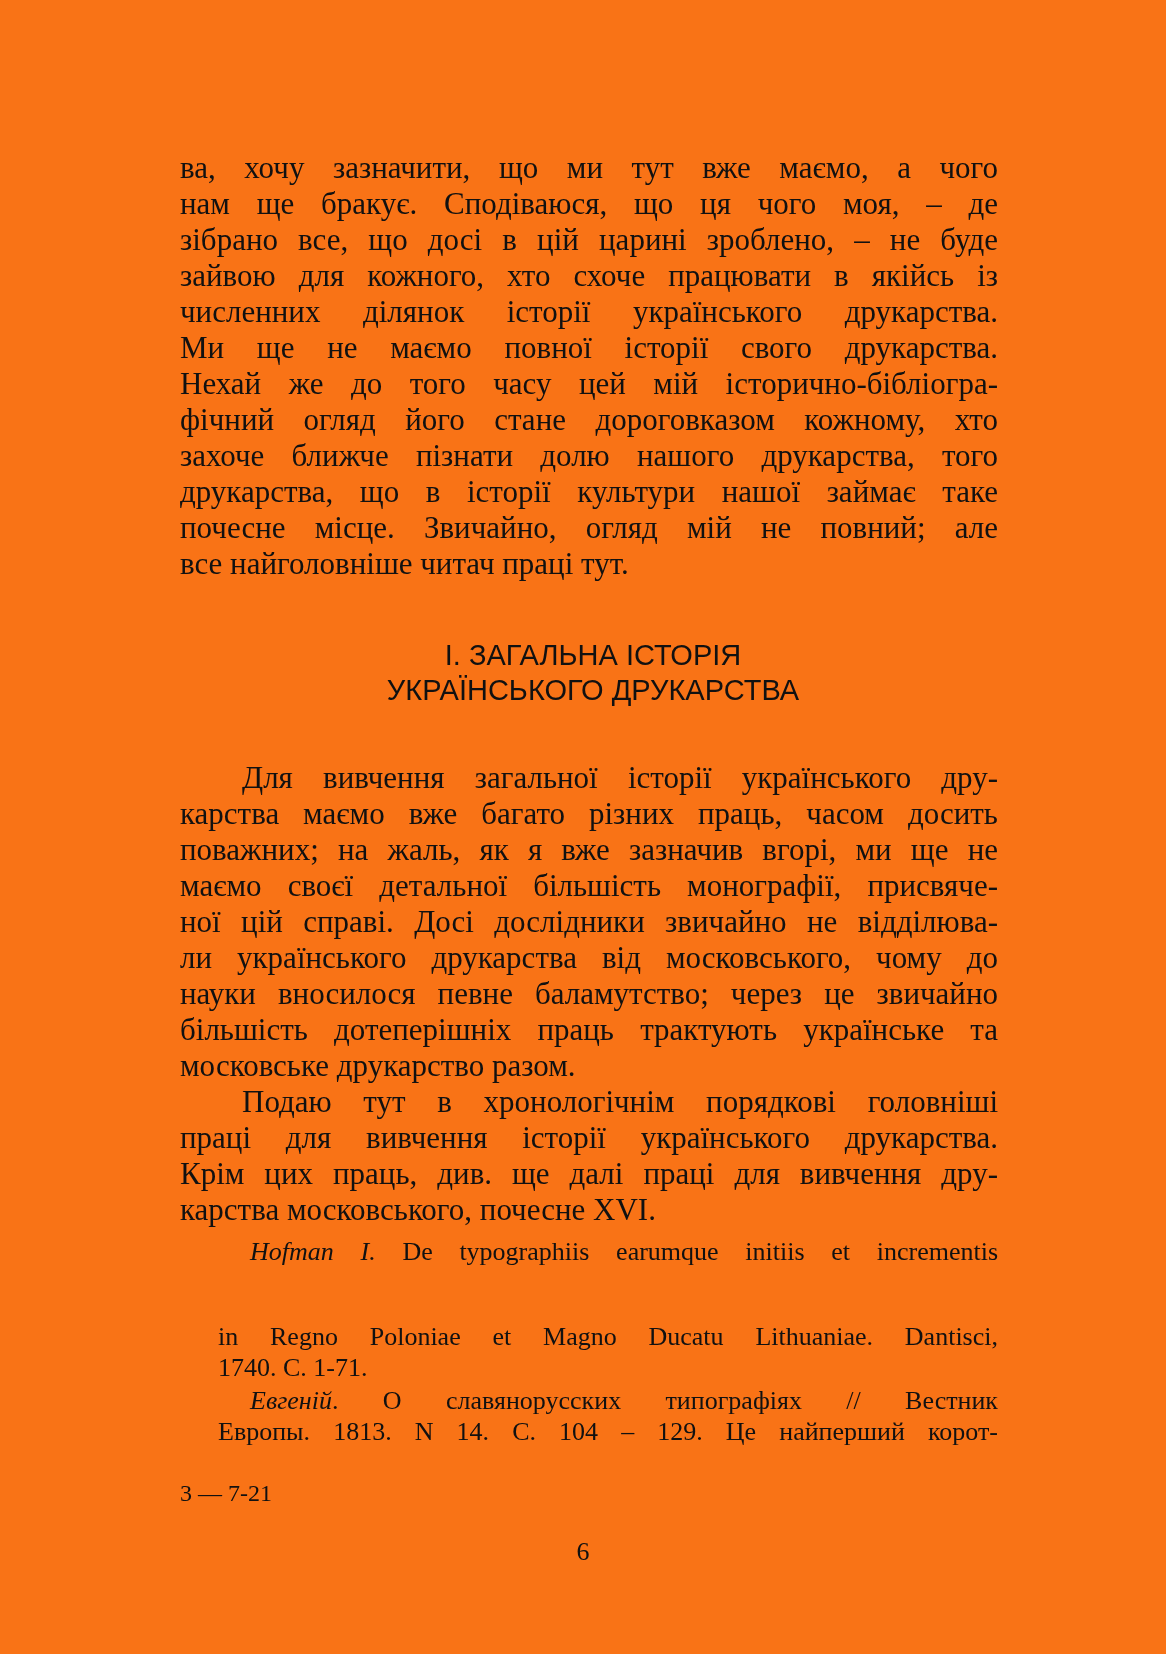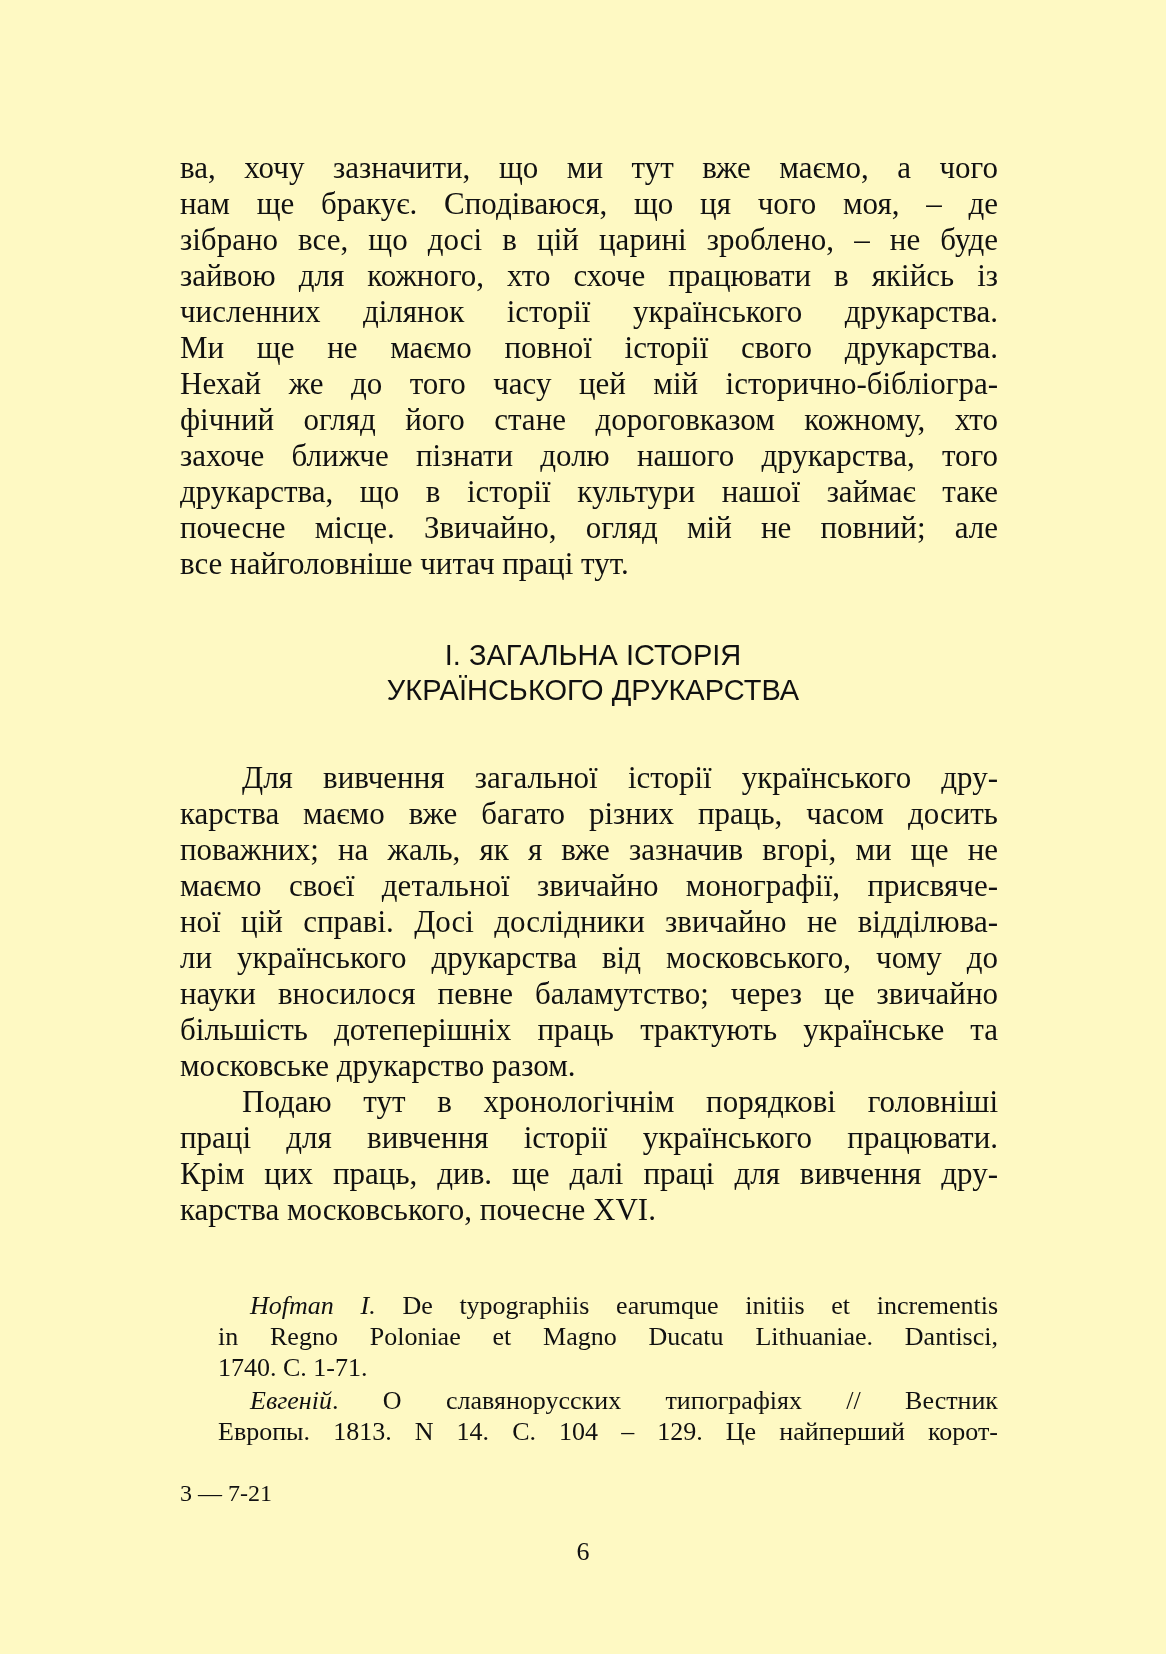--- a/index.html
+++ b/index.html
@@ -1,17 +1,17 @@
 <!DOCTYPE html>
 <html><head>
   <meta charset="utf-8">
   <style>
     html, body { margin: 0; padding: 0; background: #ffffff; }
     body { width: 1166px; height: 1654px; position: relative; overflow: hidden; }
-    .page { position: absolute; left: 0; top: 0; width: 1166px; height: 1654px; background: #fef9c3; color: #111111; }
+    .page { position: absolute; left: 0; top: 0; width: 1166px; height: 1654px; background: #f97316; color: #111111; }
     .line {
       position: absolute; left: 180px; width: 818px;
       font-family: "Liberation Serif", "DejaVu Serif", serif;
       font-size: 31px; line-height: 36px; height: 36px;
       white-space: nowrap; text-align: justify; text-align-last: justify;
       color: #111111;
       transform-origin: left top;
     }
     .line.last { text-align-last: left; }
     .line.indent { text-indent: 62px; }
@@ -64,37 +64,37 @@
 
   <div>
     <div class="heading" style="top:637px; left:10px">І. ЗАГАЛЬНА ІСТОРІЯ</div>
     <div class="heading" style="top:672px; left:10px">УКРАЇНСЬКОГО ДРУКАРСТВА</div>
   </div>
 
   <div>
     <div class="line indent" style="top:760px">Для вивчення загальної історії українського дру-</div>
     <div class="line" style="top:796px">карства маємо вже багато різних праць, часом досить</div>
     <div class="line" style="top:832px">поважних; на жаль, як я вже зазначив вгорі, ми ще не</div>
-    <div class="line" style="top:868px">маємо своєї детальної звичайно монографії, присвяче-</div>
+    <div class="line" style="top:868px">маємо своєї детальної більшість монографії, присвяче-</div>
     <div class="line" style="top:904px">ної цій справі. Досі дослідники звичайно не відділюва-</div>
     <div class="line" style="top:940px">ли українського друкарства від московського, чому до</div>
     <div class="line" style="top:976px">науки вносилося певне баламутство; через це звичайно</div>
     <div class="line" style="top:1012px">більшість дотеперішніх праць трактують українське та</div>
     <div class="line last" style="top:1048px">московське друкарство разом.</div>
   </div>
 
   <div>
     <div class="line indent" style="top:1084px">Подаю тут в хронологічнім порядкові головніші</div>
-    <div class="line" style="top:1120px">праці для вивчення історії українського працювати.</div>
+    <div class="line" style="top:1120px">праці для вивчення історії українського друкарства.</div>
     <div class="line" style="top:1156px">Крім цих праць, див. ще далі праці для вивчення дру-</div>
     <div class="line last" style="top:1192px">карства московського, почесне XVI.</div>
   </div>
 
   <div>
-    <div class="ref" style="top:1290px; left:250px; width:748px"><span class="author">Hofman I.</span> <span>De typographiis earumque initiis et incrementis</span></div>
+    <div class="ref" style="top:1236px; left:250px; width:748px"><span class="author">Hofman I.</span> <span>De typographiis earumque initiis et incrementis</span></div>
     <div class="ref cont" style="top:1321px">in Regno Poloniae et Magno Ducatu Lithuaniae. Dantisci,</div>
     <div class="ref cont last" style="top:1352px">1740. C. 1-71.</div>
     <div class="ref" style="top:1385px; left:250px; width:748px"><span class="author">Евгеній</span><span>. О славянорусских типографіях // Вестник</span></div>
     <div class="ref cont" style="top:1416px">Европы. 1813. N 14. С. 104 – 129. Це найперший корот-</div>
   </div>
 
   <div class="sig">3 — 7-21</div>
 
   <div class="pagenum">6</div>
 

